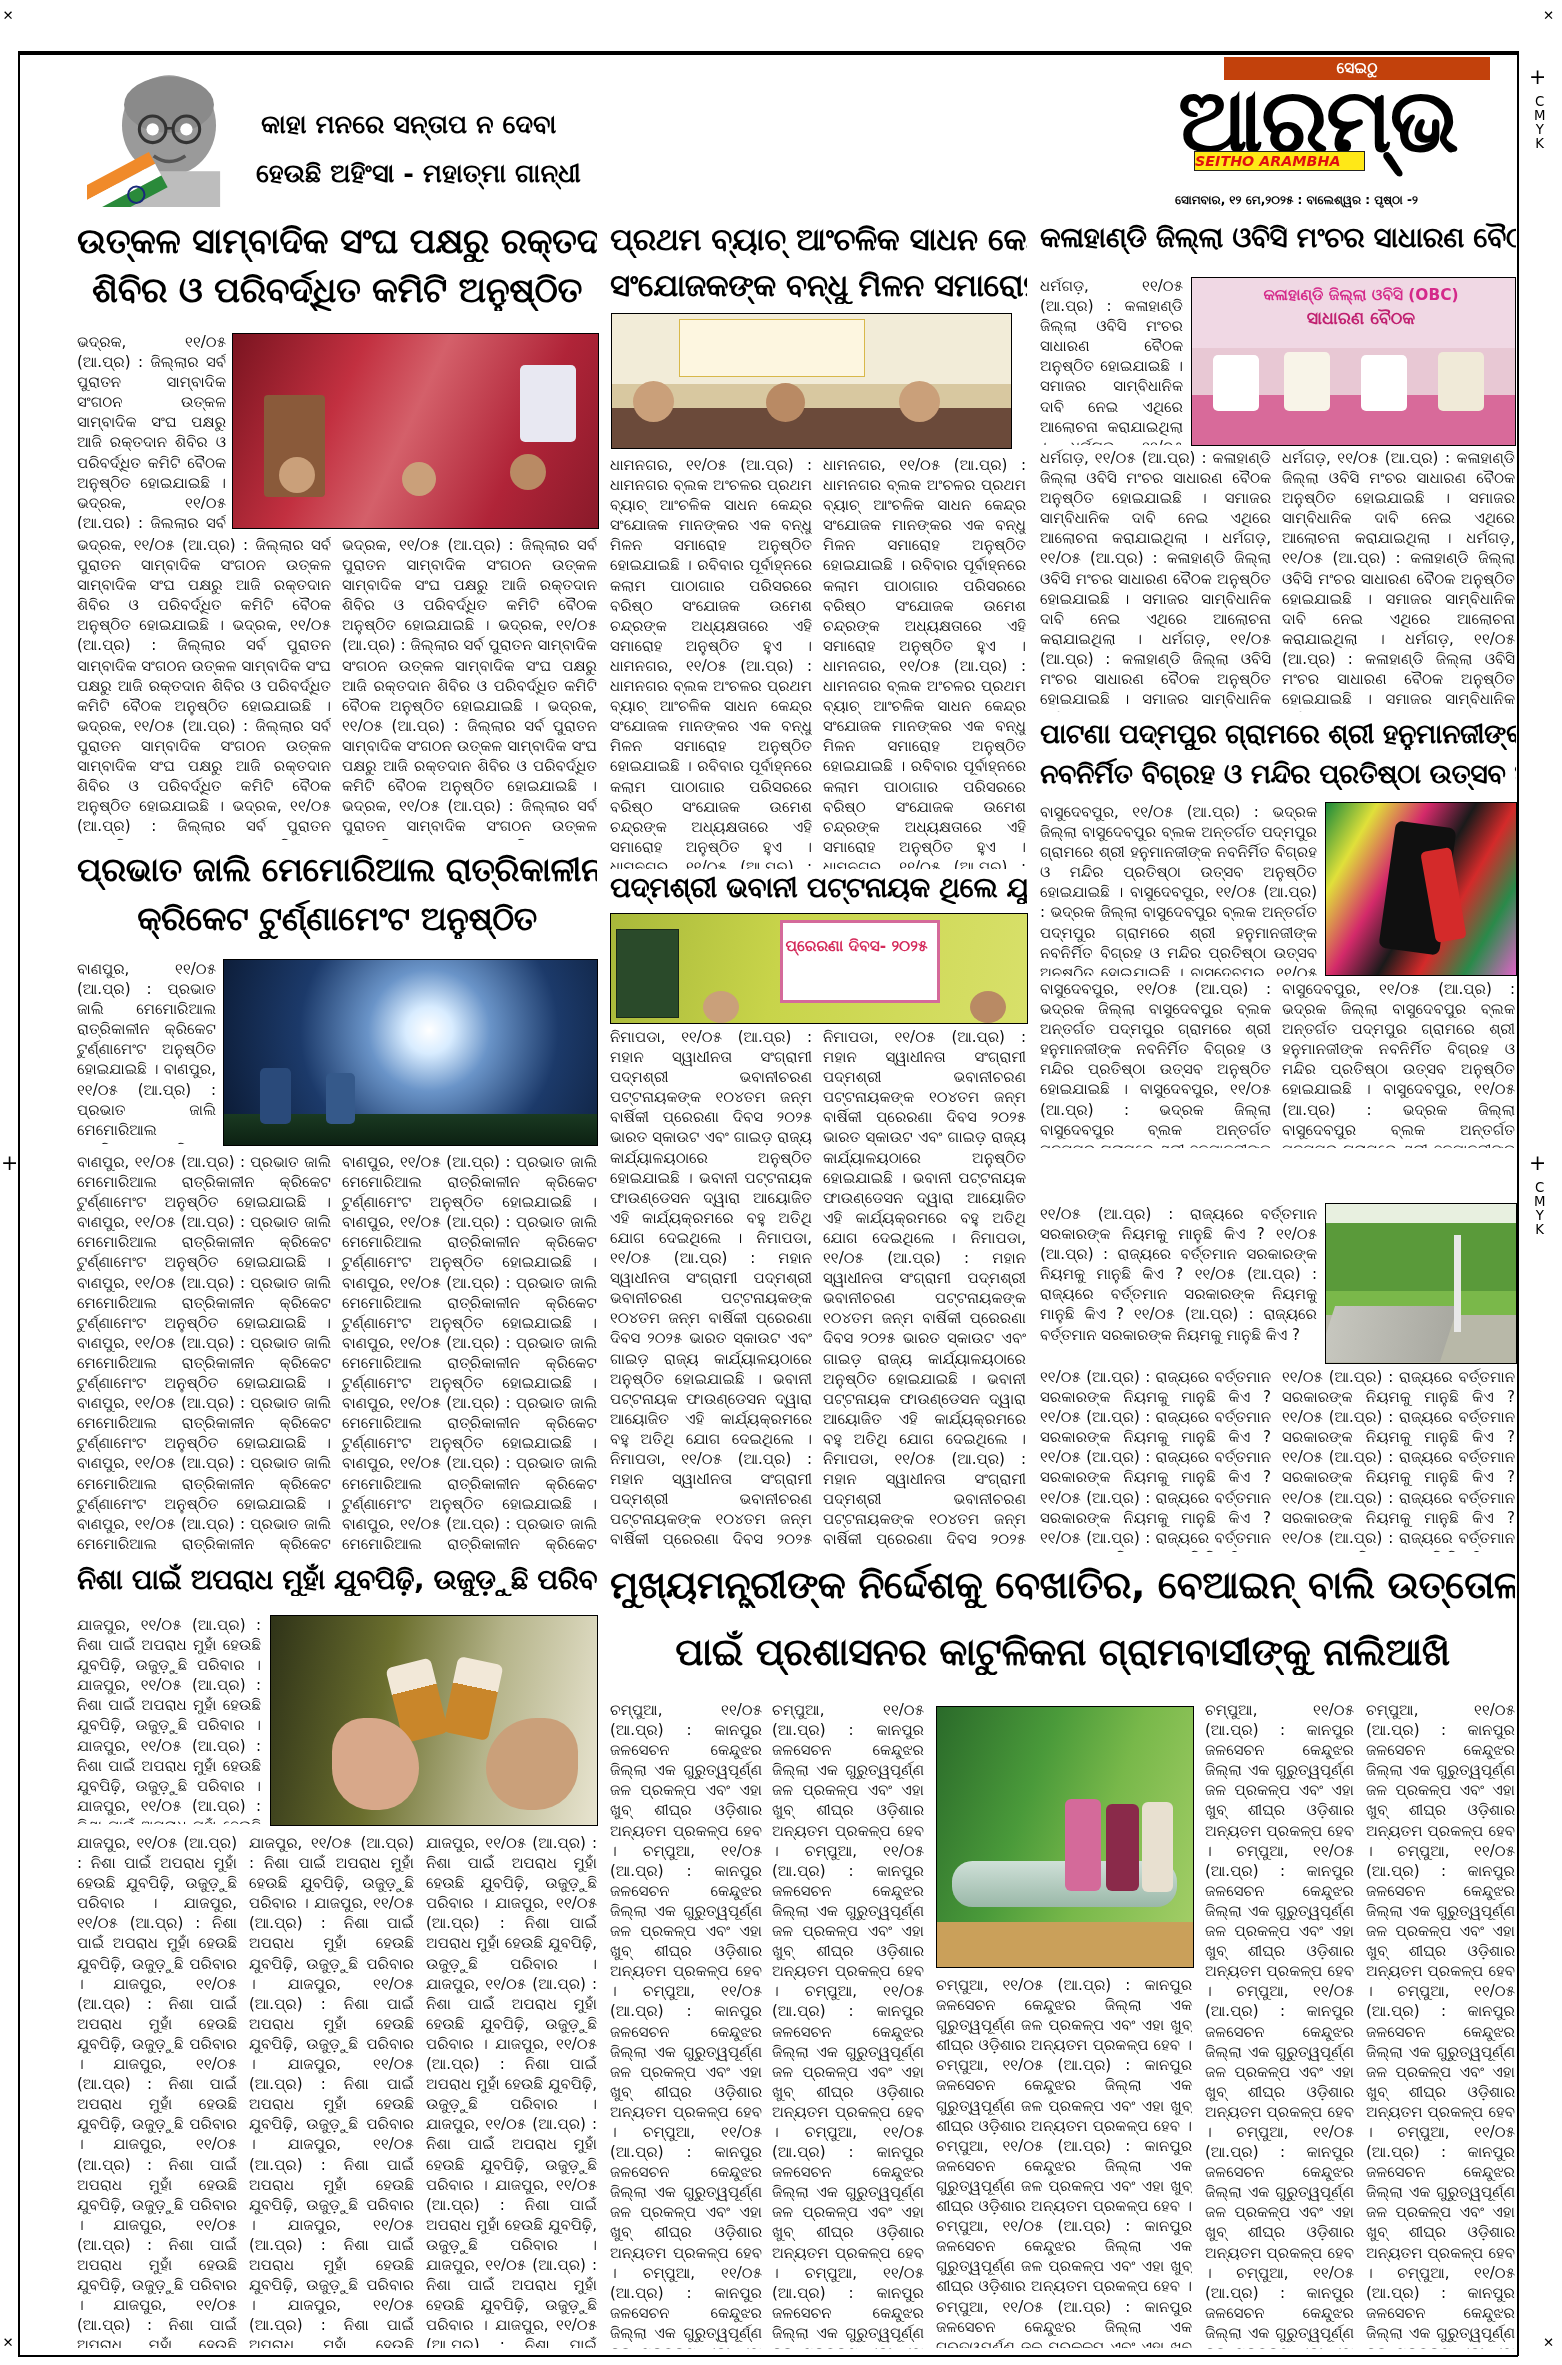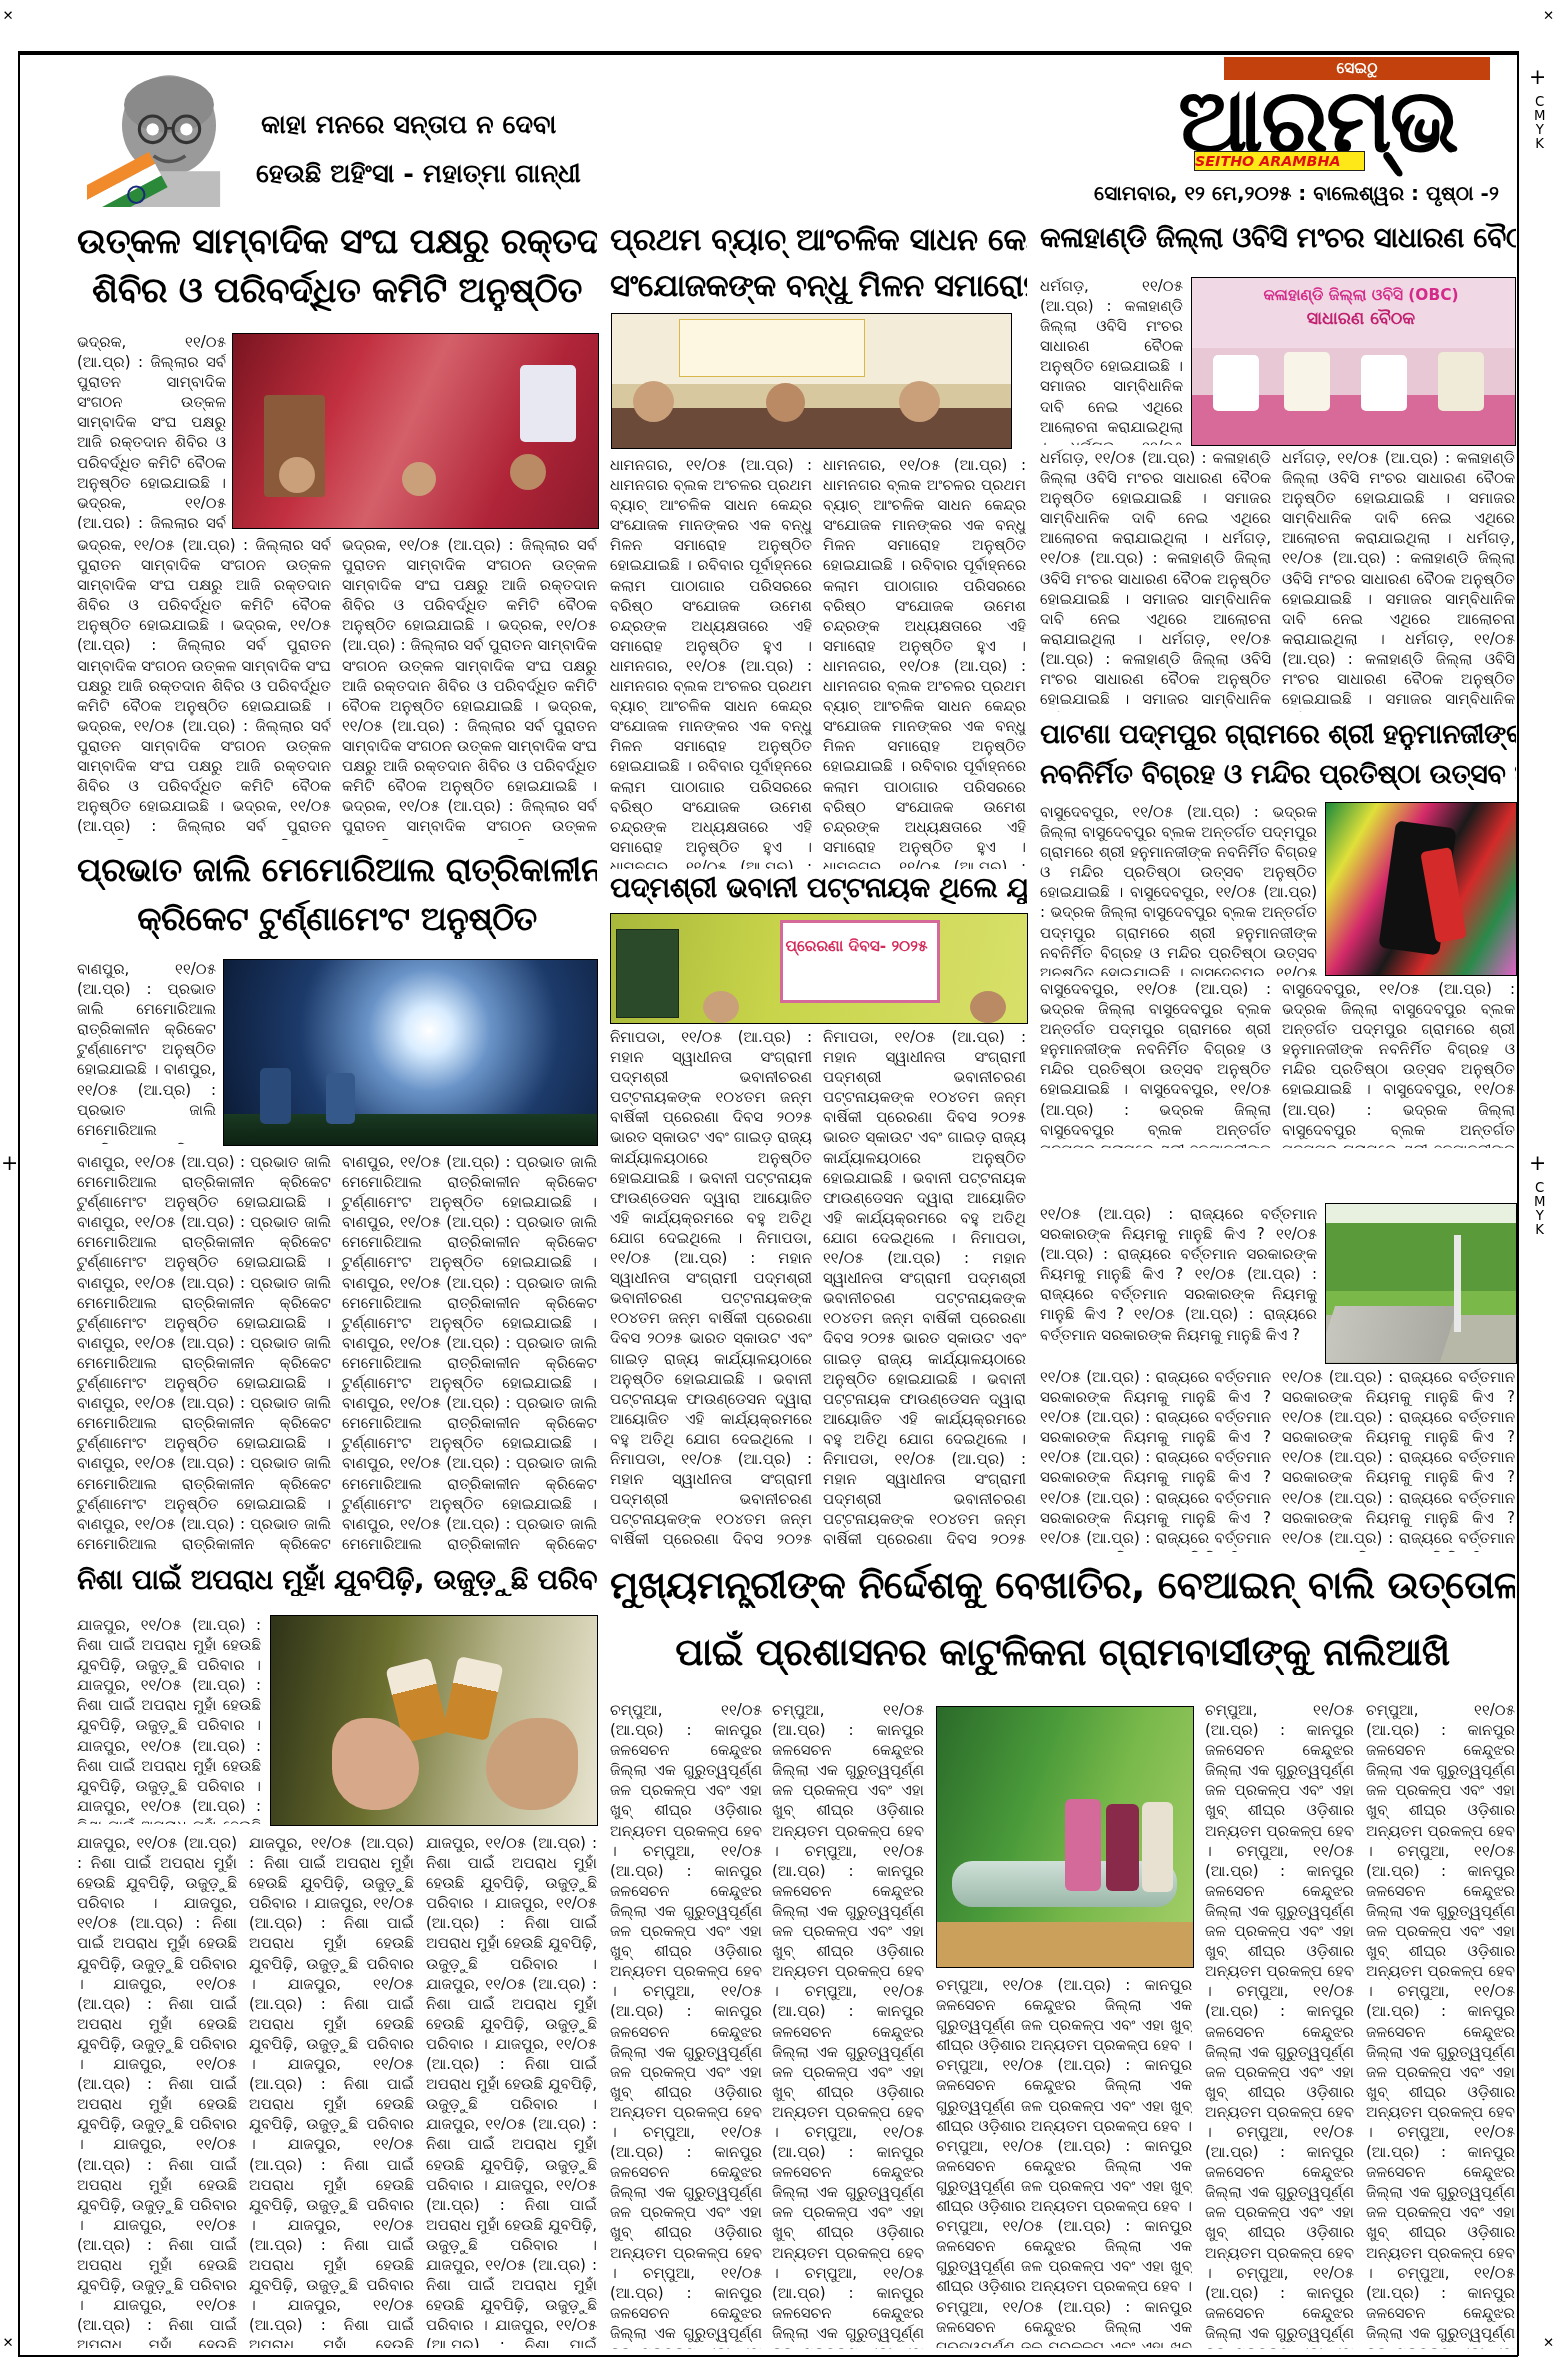--- a/index.html
+++ b/index.html
@@ -59,21 +59,21 @@
       </g>
       <circle cx="96" cy="246" r="16" fill="none" stroke="#1a2a7a" stroke-width="4"></circle>
     </svg>
   </div>
   <div class="abs quote" style="left:261px;top:105px;">କାହା ମନରେ ସନ୍ତାପ ନ ଦେବା</div>
   <div class="abs quote" style="left:256px;top:154px;">ହେଉଛି ଅହିଂସା - ମହାତ୍ମା ଗାନ୍ଧୀ</div>
 
   <div class="abs mast-bar" style="left:1224px;top:57px;width:266px;height:22.5px;font-size:15.4px;line-height:22.5px;">ସେଇଠୁ</div>
   <div class="abs mast-title" style="left:1178px;top:77px;width:348px;height:97px;font-size:88px;">ଆରମ୍ଭ</div>
   <div class="abs badge" style="left:1194px;top:151px;width:169px;height:18.4px;font-size:14.3px;line-height:18.4px;">SEITHO ARAMBHA</div>
-  <div class="abs dateline" style="left:1076px;top:181px;width:441px;font-size:20px;">ସୋମବାର, ୧୨ ମେ,୨୦୨୫ : ବାଲେଶ୍ୱର : ପୃଷ୍ଠା -୨</div>
+  <div class="abs dateline" style="left:1076px;top:193px;width:441px;font-size:12px;">ସୋମବାର, ୧୨ ମେ,୨୦୨୫ : ବାଲେଶ୍ୱର : ପୃଷ୍ଠା -୨</div>
 
   <div class="abs headline" style="left:77px;top:221px;width:520px;font-size:35px;">ଉତ୍କଳ ସାମ୍ବାଦିକ ସଂଘ ପକ୍ଷରୁ ରକ୍ତଦାନ</div>
   <div class="abs headline" style="left:77px;top:270px;width:520px;font-size:35px;">ଶିବିର ଓ ପରିବର୍ଦ୍ଧିତ କମିଟି ଅନୁଷ୍ଠିତ</div>
   <div class="abs body-col" style="left:77px;top:332px;width:149px;height:197px;">ଭଦ୍ରକ, ୧୧/୦୫ (ଆ.ପ୍ର) : ଜିଲ୍ଲାର ସର୍ବ ପୁରାତନ ସାମ୍ବାଦିକ ସଂଗଠନ ଉତ୍କଳ ସାମ୍ବାଦିକ ସଂଘ ପକ୍ଷରୁ ଆଜି ରକ୍ତଦାନ ଶିବିର ଓ ପରିବର୍ଦ୍ଧିତ କମିଟି ବୈଠକ ଅନୁଷ୍ଠିତ ହୋଇଯାଇଛି । ଭଦ୍ରକ, ୧୧/୦୫ (ଆ.ପ୍ର) : ଜିଲ୍ଲାର ସର୍ବ ପୁରାତନ ସାମ୍ବାଦିକ ସଂଗଠନ ଉତ୍କଳ ସାମ୍ବାଦିକ ସଂଘ ପକ୍ଷରୁ ଆଜି ରକ୍ତଦାନ ଶିବିର ଓ ପରିବର୍ଦ୍ଧିତ କମିଟି ବୈଠକ ଅନୁଷ୍ଠିତ ହୋଇଯାଇଛି । ଭଦ୍ରକ, ୧୧/୦୫ (ଆ.ପ୍ର) : ଜିଲ୍ଲାର ସର୍ବ ପୁରାତନ ସାମ୍ବାଦିକ ସଂଗଠନ ଉତ୍କଳ ସାମ୍ବାଦିକ ସଂଘ ପକ୍ଷରୁ ଆଜି ରକ୍ତଦାନ ଶିବିର ଓ ପରିବର୍ଦ୍ଧିତ କମିଟି ବୈଠକ ଅନୁଷ୍ଠିତ ହୋଇଯାଇଛି ।</div>
   <div class="abs photo pheads" style="left:232px;top:333px;width:365px;height:194px;background:linear-gradient(115deg,#7a1420 0%,#c23040 30%,#d4606a 48%,#b02438 75%,#8a1a2a 100%);">
     <div style="left:31px;top:61px;width:61px;height:102px;background:#8a5a3a;border-radius:4.1px;"></div>
     <div style="left:46px;top:123px;width:36px;height:36px;background:#caa07a;"></div>
     <div style="left:169px;top:128px;width:34px;height:34px;background:#caa07a;"></div>
     <div style="left:277px;top:120px;width:36px;height:36px;background:#b98a64;"></div>
     <div style="left:287px;top:31px;width:56px;height:77px;background:#e8e8f2;border-radius:5.1px;"></div>

